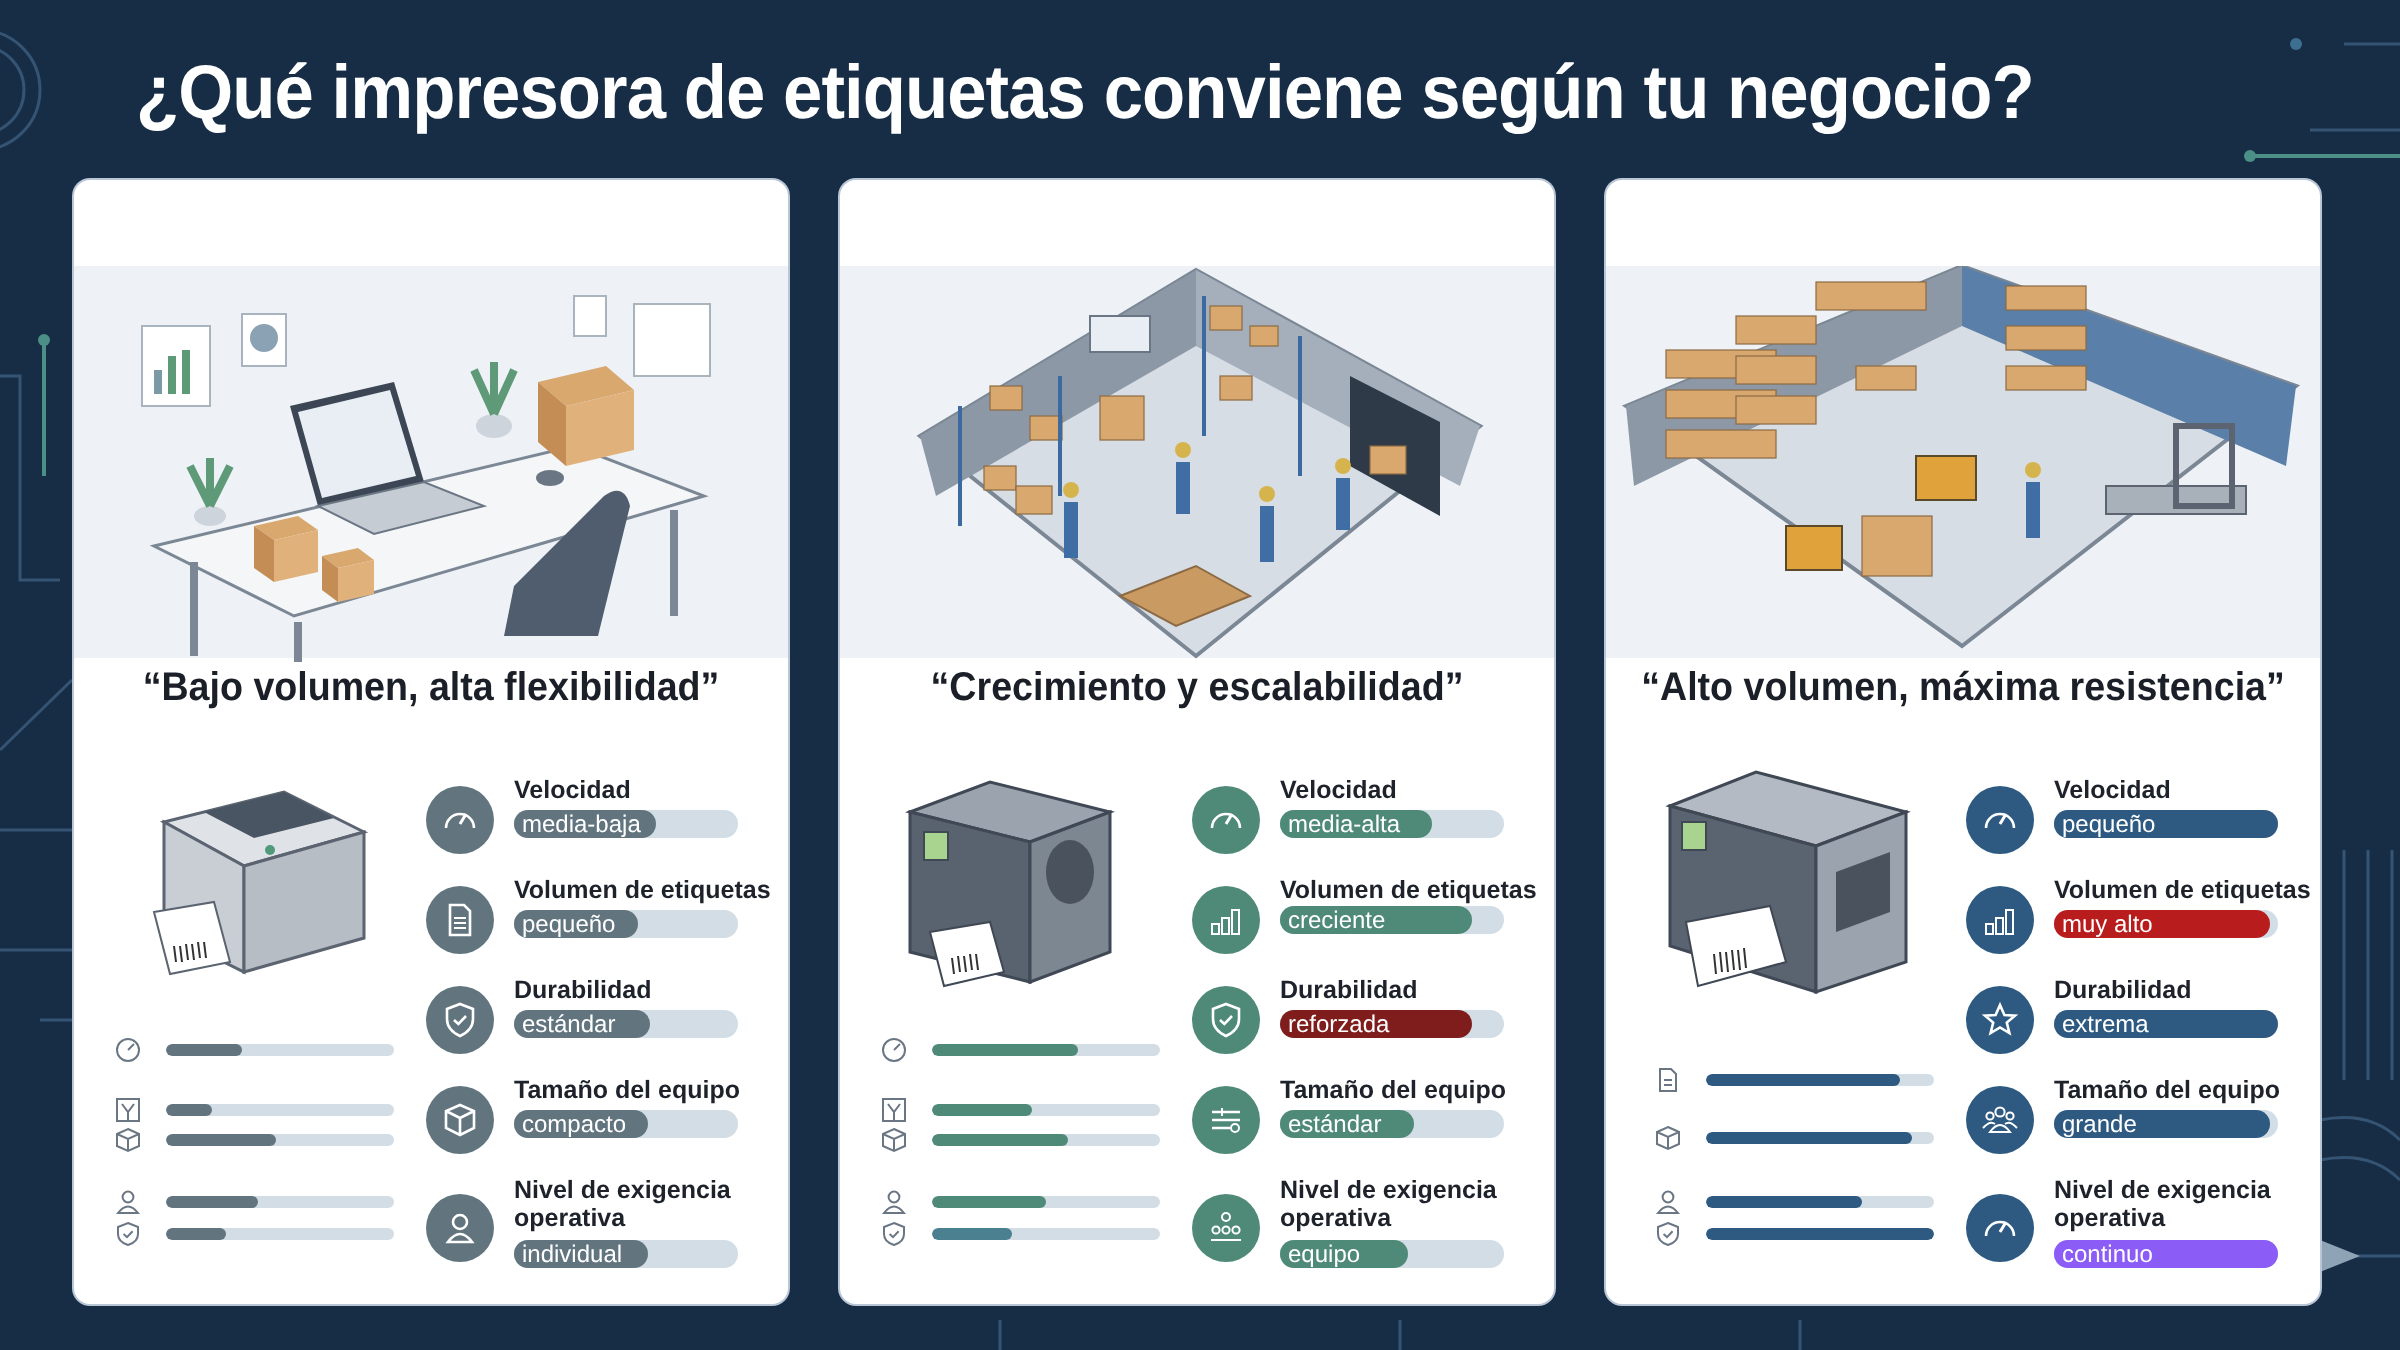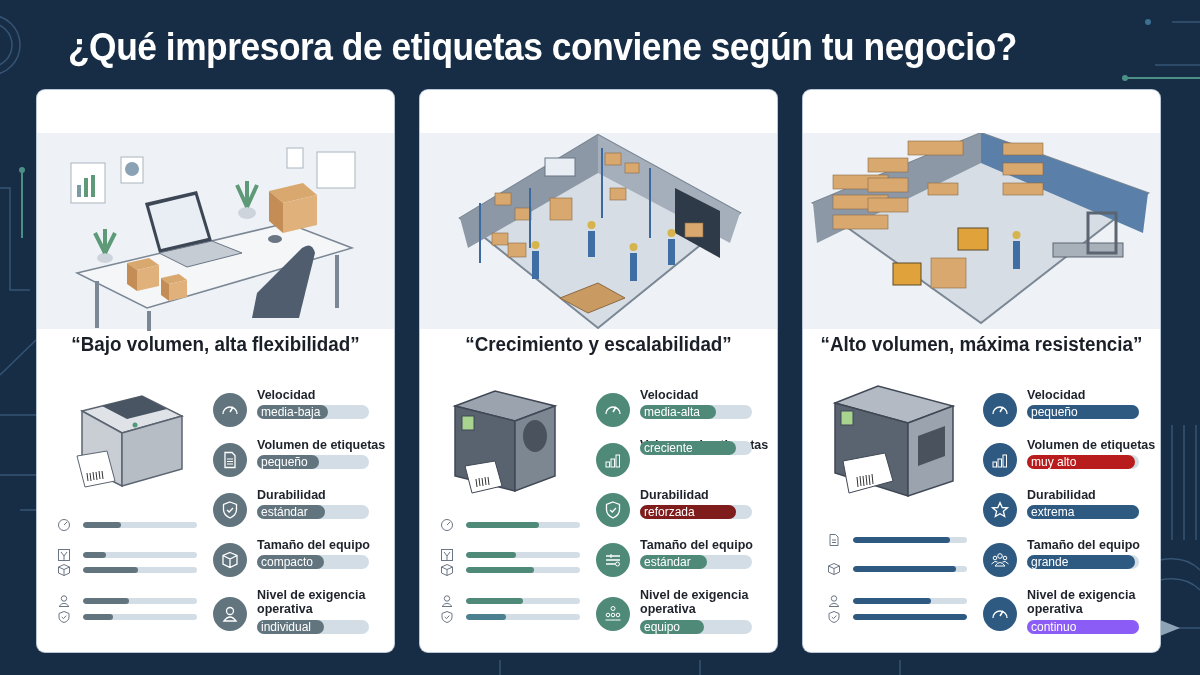--- a/index.html
+++ b/index.html
@@ -342,21 +342,21 @@
       </div>
       <div class="feat" style="top:50px">
         <div class="ic" style="background:#4f8a78">
             <svg width="20" height="20" viewBox="0 0 20 20">
               <rect x="3" y="12" width="3.5" height="5" fill="none" stroke="#fff"></rect>
               <rect x="8" y="9" width="3.5" height="8" fill="none" stroke="#fff"></rect>
               <rect x="13" y="5" width="3.5" height="12" fill="none" stroke="#fff"></rect>
             </svg>
           </div>
         <div class="lab">Volumen de etiquetas</div>
-        <div class="bar" style="top:0">
+        <div class="bar" style="top:12px">
             <div class="bf" style="width:86%;background:#4f8a78">creciente</div>
           </div>
       </div>
       <div class="feat" style="top:100px">
         <div class="ic" style="background:#4f8a78">
             <svg width="20" height="20" viewBox="0 0 20 20">
               <path d="M10 2 L16.5 4.5 V9.5 Q16.5 15 10 18 Q3.5 15 3.5 9.5 V4.5 Z" fill="none" stroke="#fff" stroke-width="1.3"></path>
               <path d="M7 10 L9.2 12 L13 8" fill="none" stroke="#fff" stroke-width="1.3"></path>
             </svg>
           </div>

